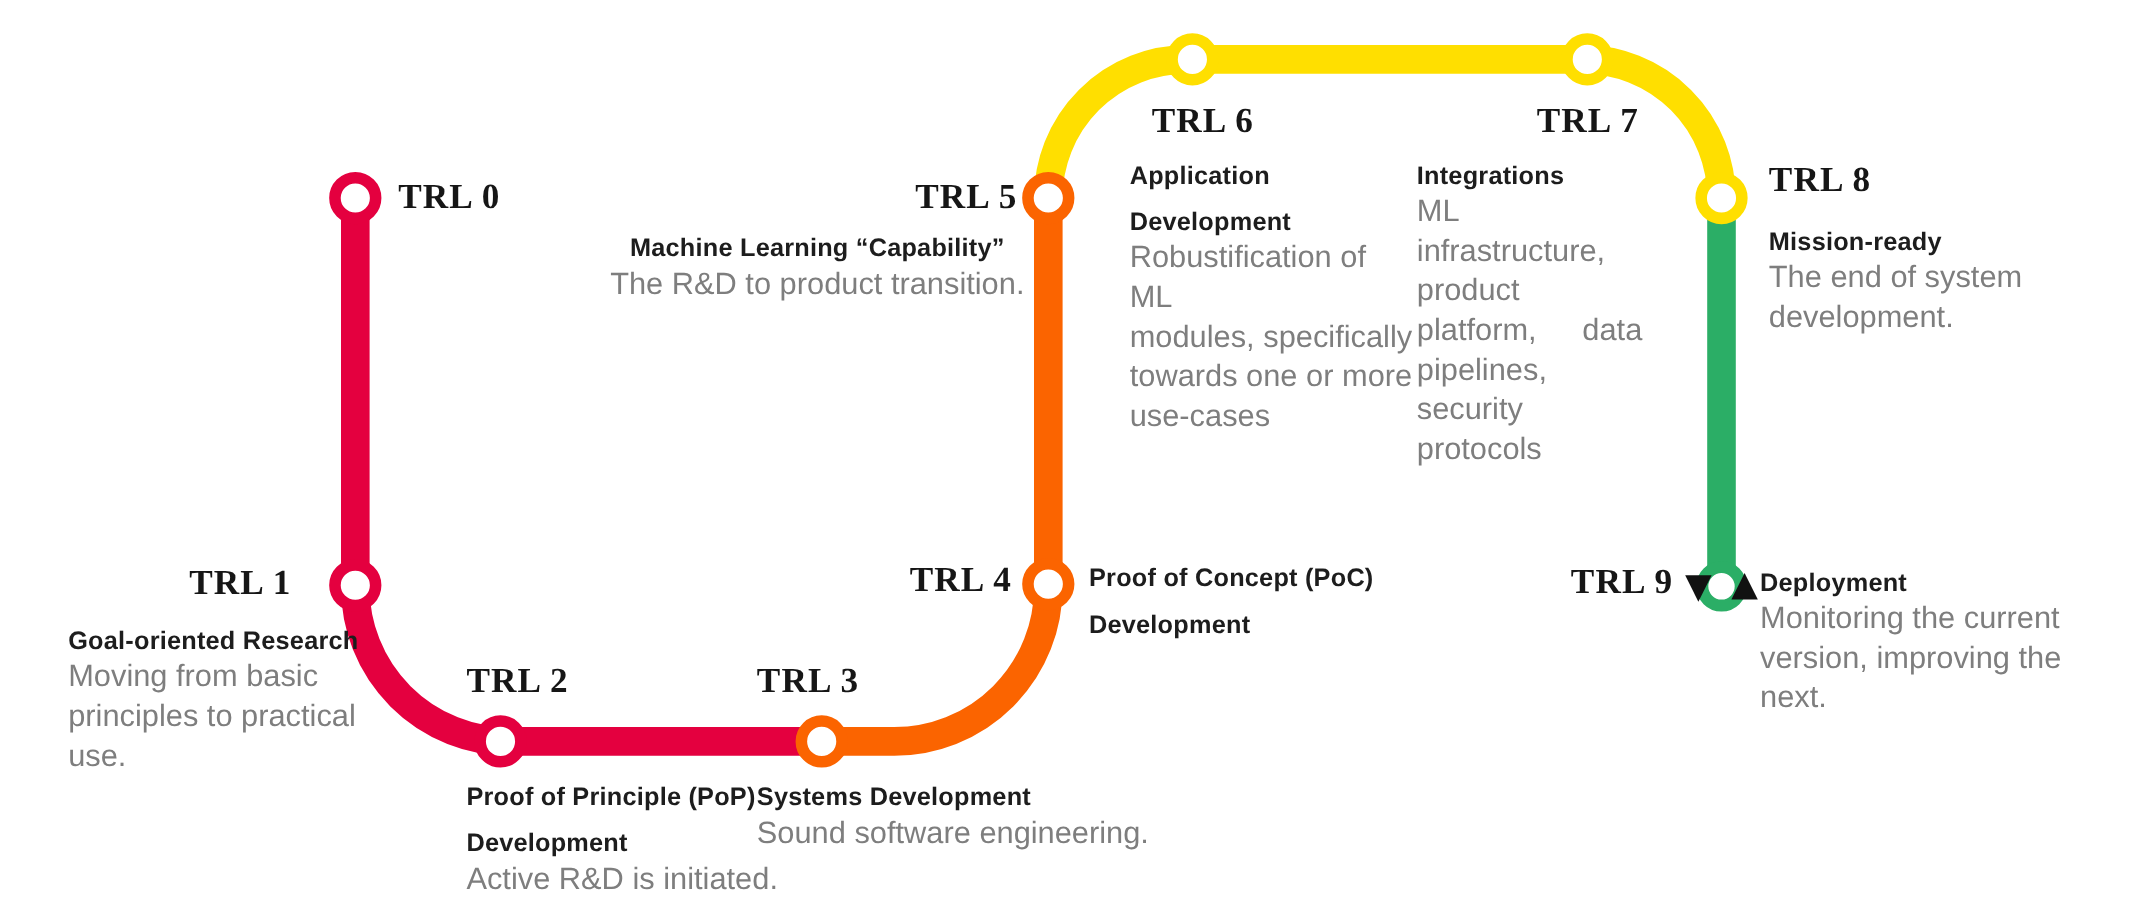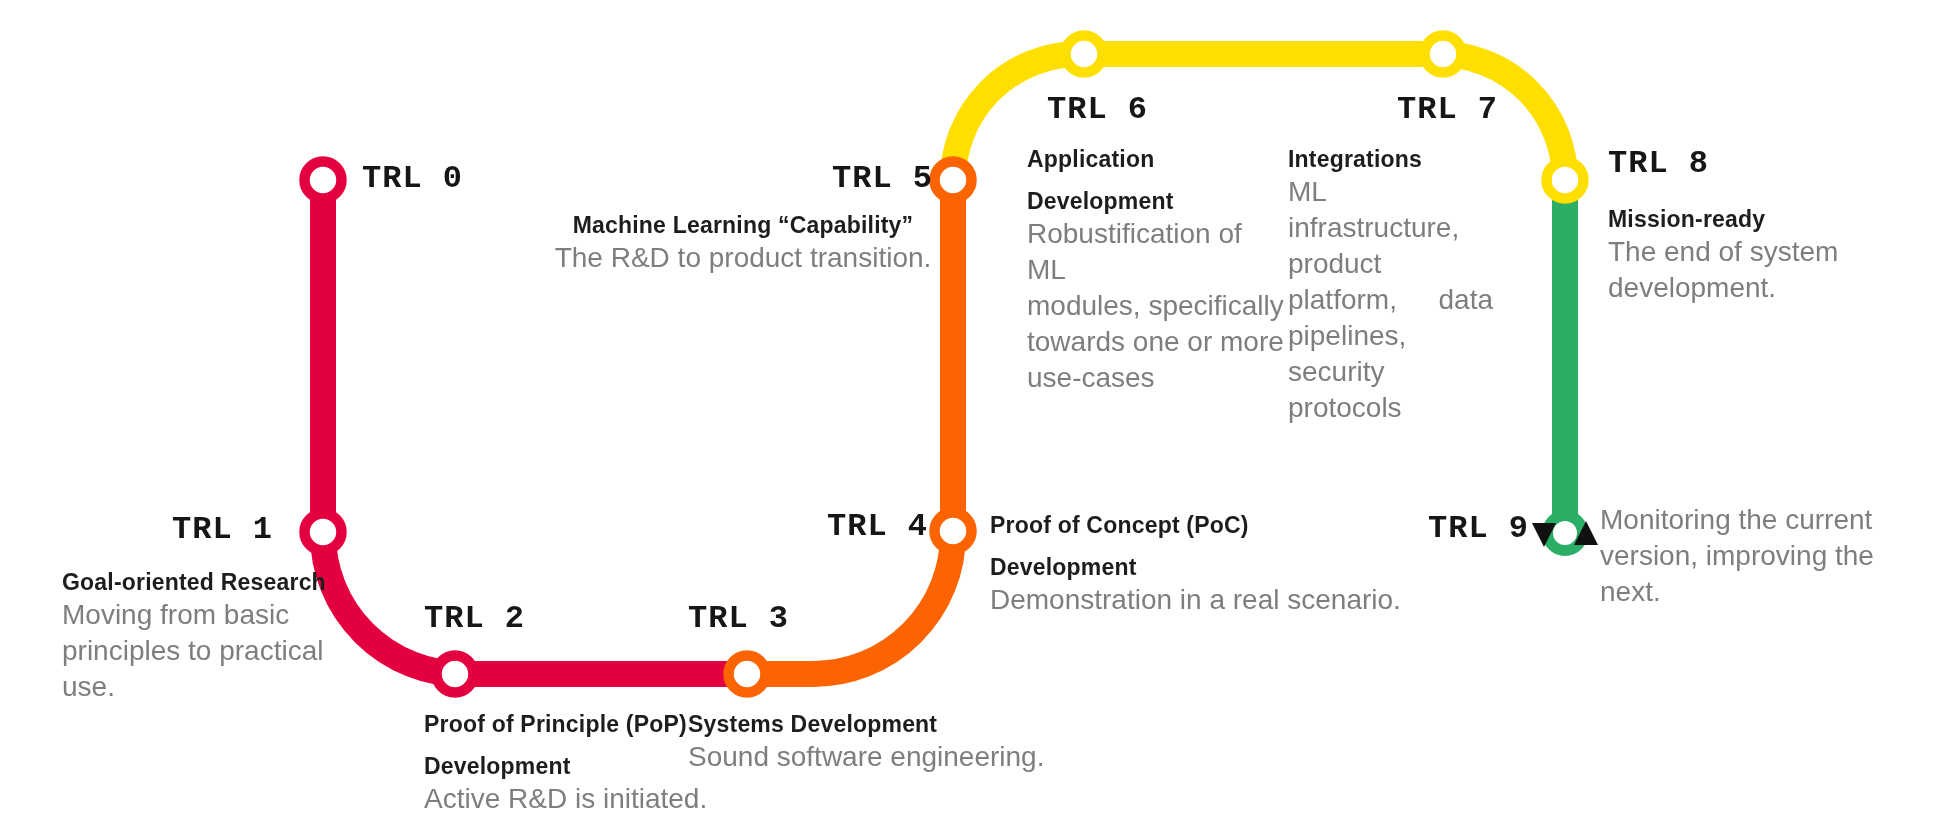--- a/index.html
+++ b/index.html
@@ -3,21 +3,21 @@
 <meta charset="utf-8">
 <style>
   html,body{margin:0;padding:0;background:#ffffff;}
   .canvas{
     position:relative;width:1942px;height:817px;overflow:hidden;
     font-family:"Liberation Sans",sans-serif;background:#ffffff;
   }
   .canvas svg{position:absolute;left:0;top:0;}
   .trl-label{
     position:absolute;
-    font-family:Liberation Mono, monospace;
+    font-family:Liberation Serif, serif;
     font-weight:bold;font-size:32px;line-height:1.1;
     color:#161616;white-space:pre;letter-spacing:1px;
   }
   .stop-block{position:absolute;}
   .stop-title{
     font-weight:bold;font-size:23px;line-height:42px;
     color:#1d1d1d;white-space:pre-line;letter-spacing:.2px;
   }
   .stop-desc{
     font-size:28px;line-height:36px;margin-top:-6px;
@@ -78,21 +78,20 @@
   </div>
 
   <div class="stop-block" style="left:688px;top:703px;width:360px">
     <div class="stop-title">Systems Development</div>
     <div class="stop-desc">Sound software engineering.</div>
   </div>
 
   <div class="stop-block" style="left:990px;top:504px;width:420px">
     <div class="stop-title">Proof of Concept (PoC)
 Development</div>
-    <div class="stop-desc">Demonstration in a real scenario.</div>
   </div>
 
   <div class="stop-block align-right" style="left:543px;top:204px;width:400px">
     <div class="stop-title">Machine Learning “Capability”</div>
     <div class="stop-desc">The R&amp;D to product transition.</div>
   </div>
 
   <div class="stop-block" style="left:1027px;top:138px;width:260px">
     <div class="stop-title">Application Development</div>
     <div class="stop-desc">Robustification of ML
@@ -106,17 +105,18 @@
     <div class="stop-desc">ML infrastructure, product platform, data pipelines, security protocols</div>
   </div>
 
   <div class="stop-block" style="left:1608px;top:198px;width:260px">
     <div class="stop-title">Mission-ready</div>
     <div class="stop-desc">The end of system
 development.</div>
   </div>
 
   <div class="stop-block" style="left:1600px;top:508px;width:320px">
+    <div class="stop-title">Deployment</div>
     <div class="stop-desc">Monitoring the current
 version, improving the next.</div>
   </div>
 
 </div>
 
 </body></html>

